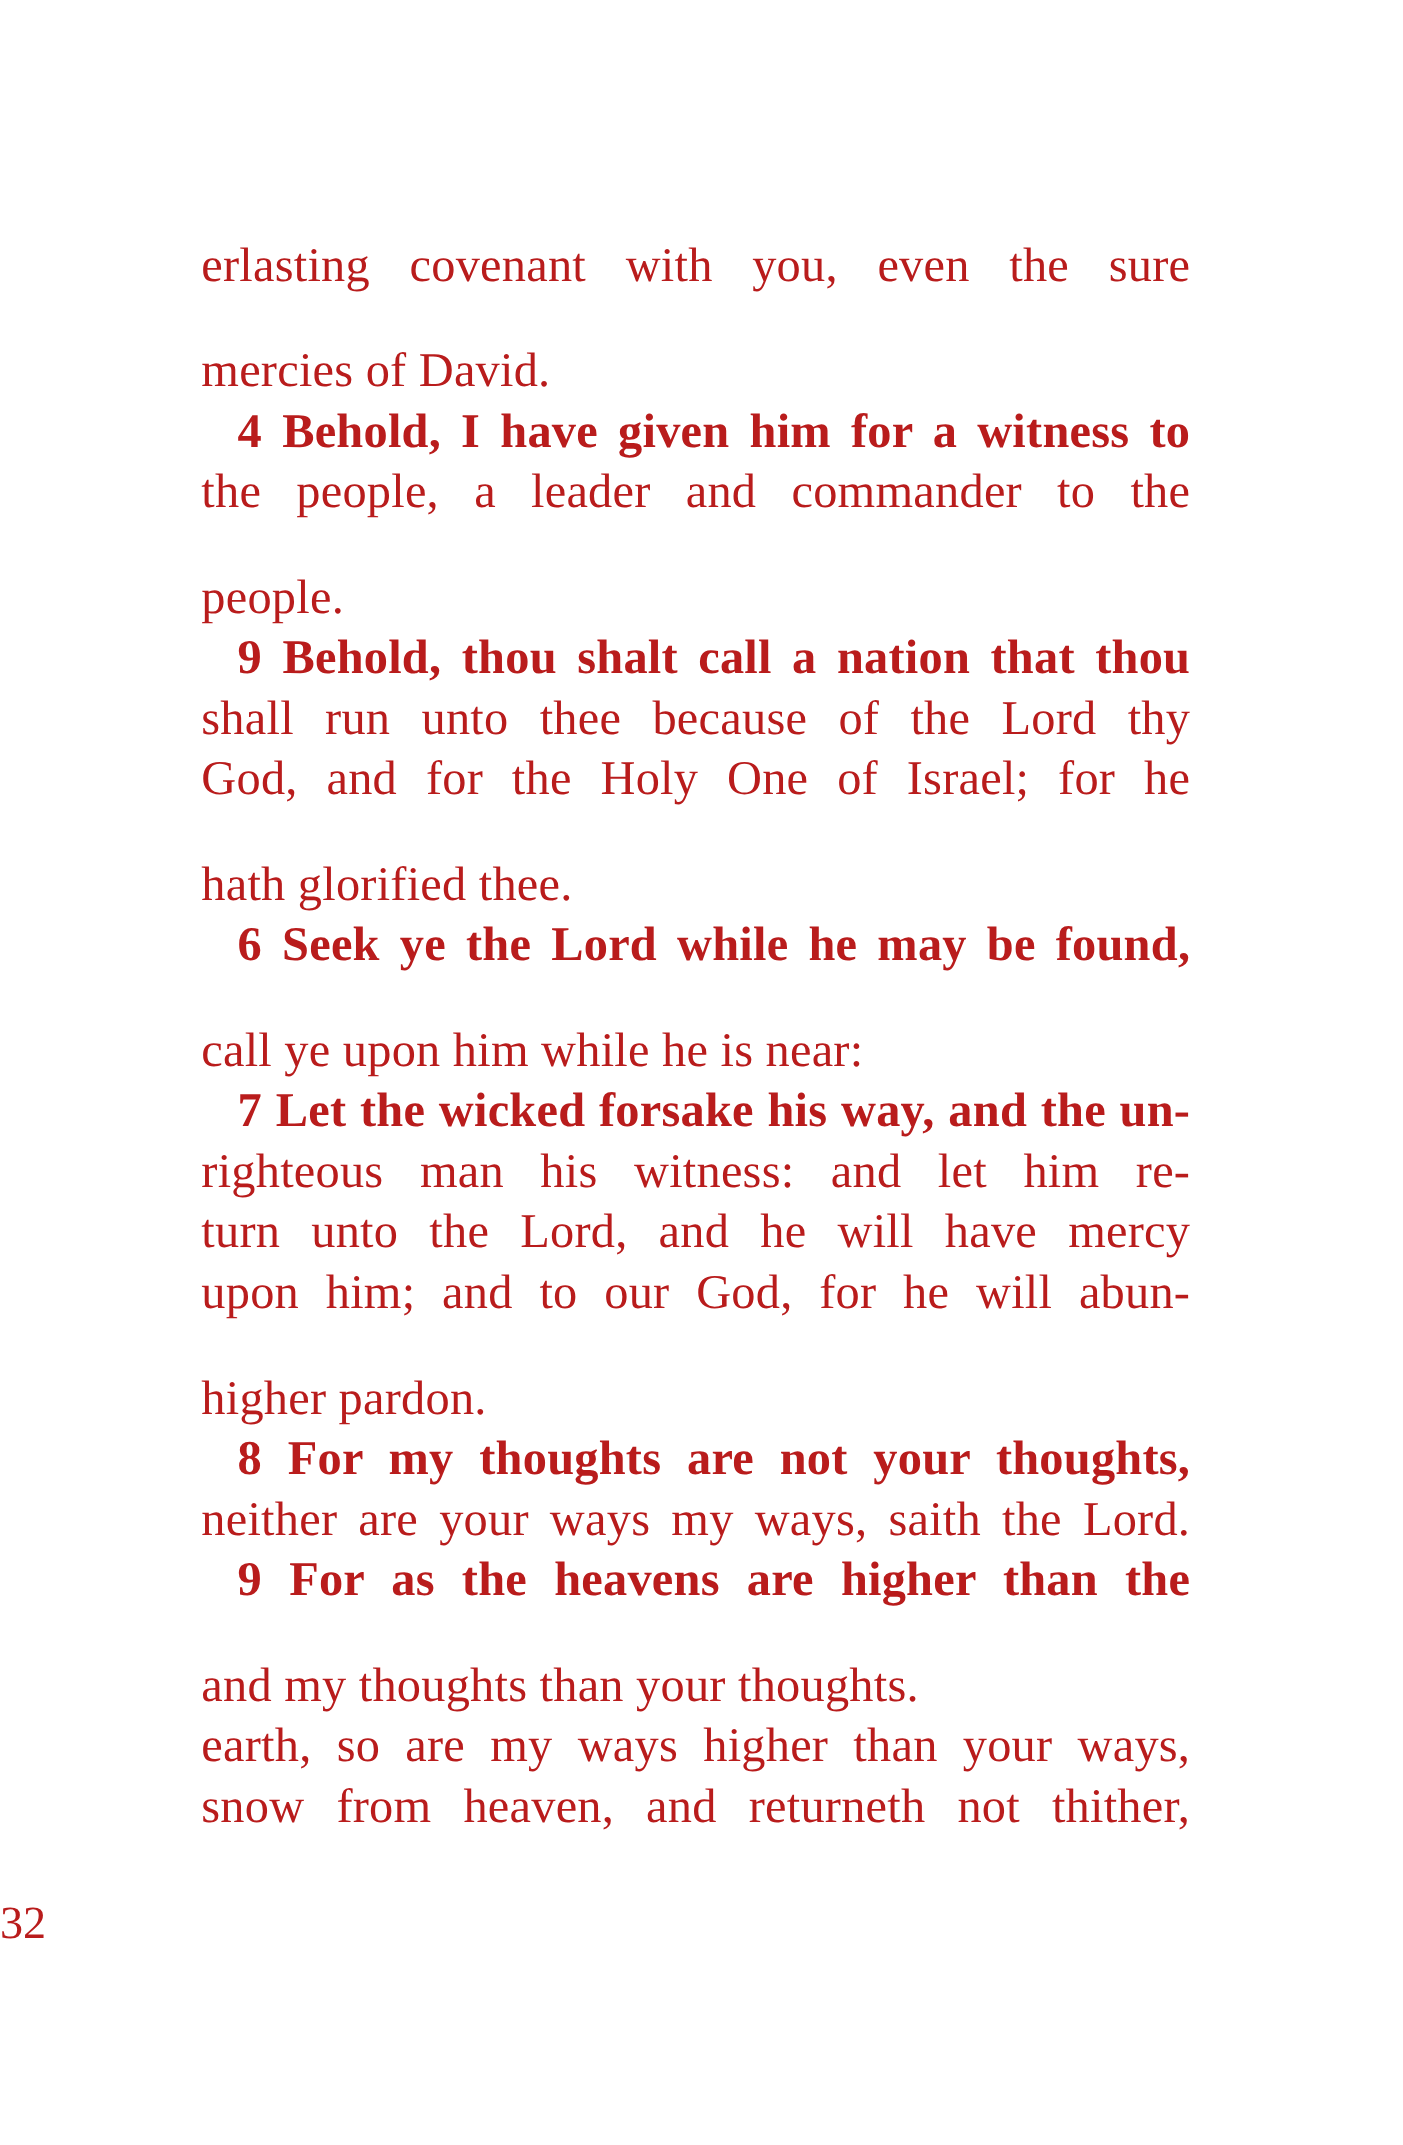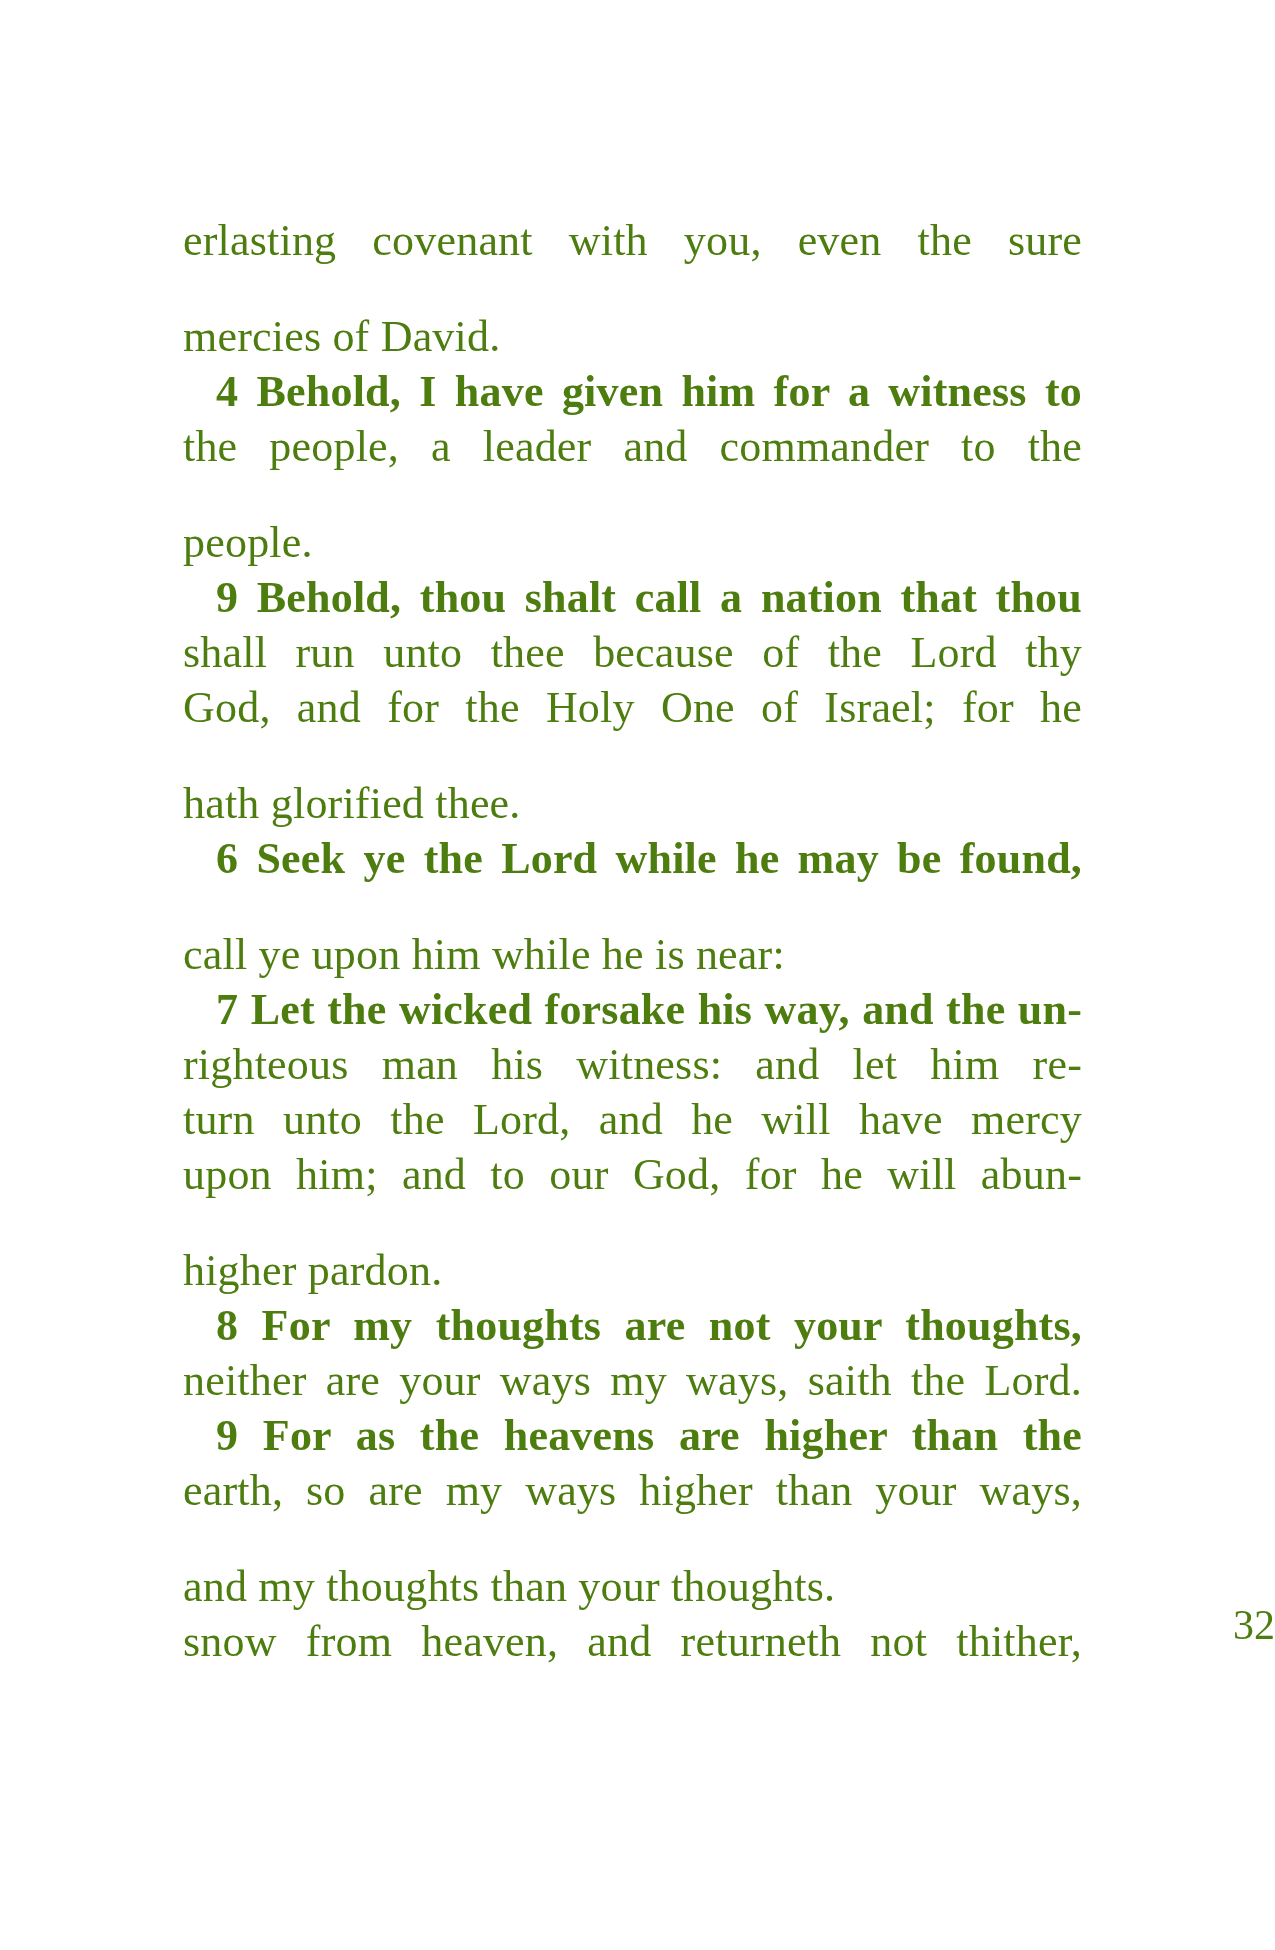--- a/index.html
+++ b/index.html
@@ -11,21 +11,21 @@
     height: 1950px;
     background: #ffffff;
     overflow: hidden;
   }
   .page {
     position: relative;
     width: 1275px;
     height: 1950px;
     background: #ffffff;
     font-family: "Liberation Serif", "DejaVu Serif", serif;
-    color: #4d7c0f;
+    color: #b91c1c;
   }
   .text-column {
     position: absolute;
     left: 183px;
     top: 213px;
     width: 899px;
     font-size: 44px;
     line-height: 55px;
     letter-spacing: 0.2px;
   }
@@ -38,23 +38,23 @@
     text-align-last: left;
     margin-top: 41px;
   }
   .ln.indent {
     text-indent: 33px;
     font-weight: bold;
   }
   .folio {
     position: absolute;
     left: 0;
-    top: 1600px;
+    top: 1724px;
     width: 1275px;
-    text-align: right;
+    text-align: left;
     font-size: 42px;
     line-height: 50px;
   }
 </style>
 </head>
 <body>
 
 <div class="page">
   <div class="text-column">
     <div class="ln">erlasting covenant with you, even the sure</div>
@@ -69,18 +69,18 @@
     <div class="ln indent">6 Seek ye the Lord while he may be found,</div>
     <div class="ln end">call ye upon him while he is near:</div>
     <div class="ln indent">7 Let the wicked forsake his way, and the un-</div>
     <div class="ln">righteous man his witness: and let him re-</div>
     <div class="ln">turn unto the Lord, and he will have mercy</div>
     <div class="ln">upon him; and to our God, for he will abun-</div>
     <div class="ln end">higher pardon.</div>
     <div class="ln indent">8 For my thoughts are not your thoughts,</div>
     <div class="ln">neither are your ways my ways, saith the Lord.</div>
     <div class="ln indent">9 For as the heavens are higher than the</div>
+    <div class="ln end">and my thoughts than your thoughts.</div>
     <div class="ln">earth, so are my ways higher than your ways,</div>
-    <div class="ln end">and my thoughts than your thoughts.</div>
     <div class="ln">snow from heaven, and returneth not thither,</div>
   </div>
   <div class="folio">32</div>
 </div>
 
 </body></html>

